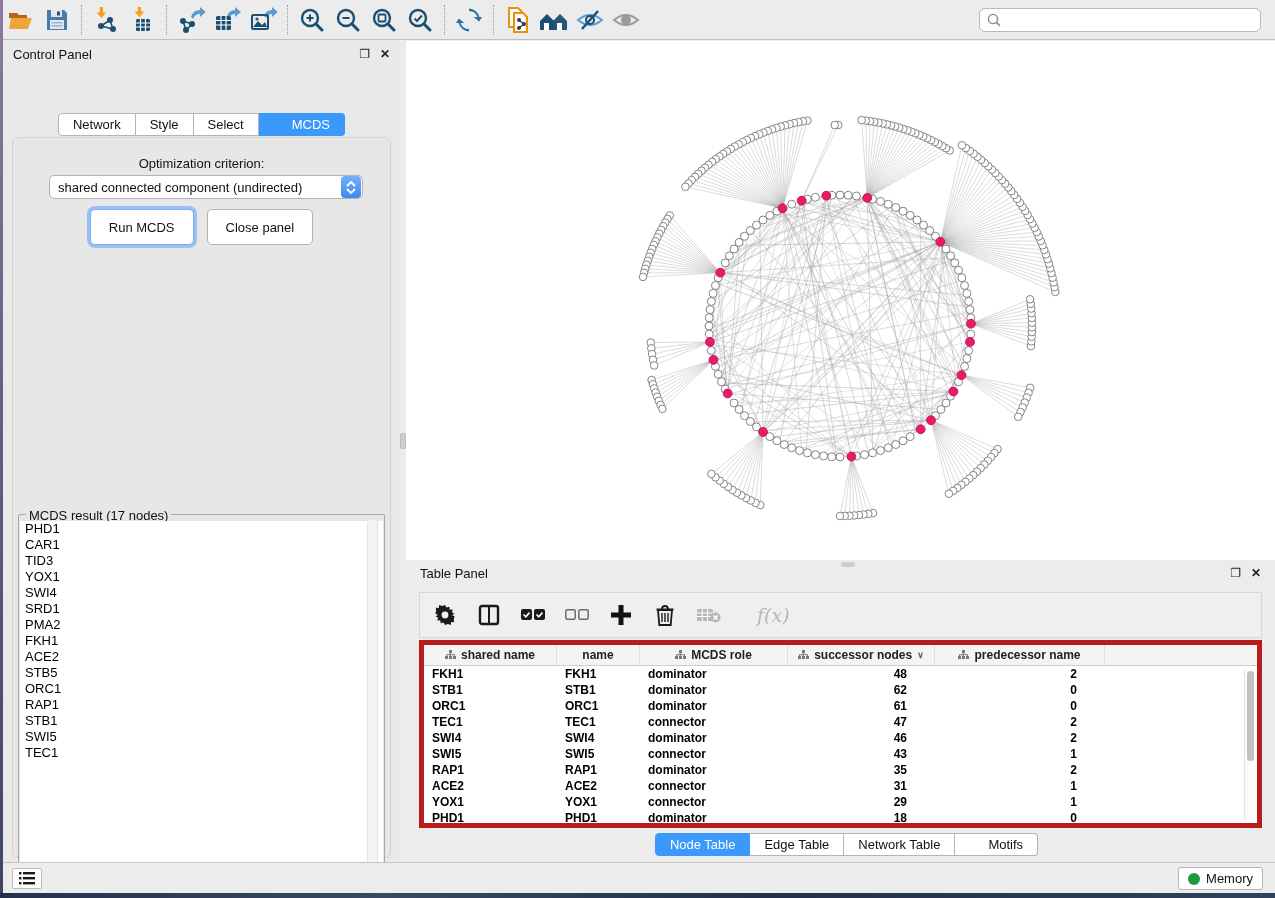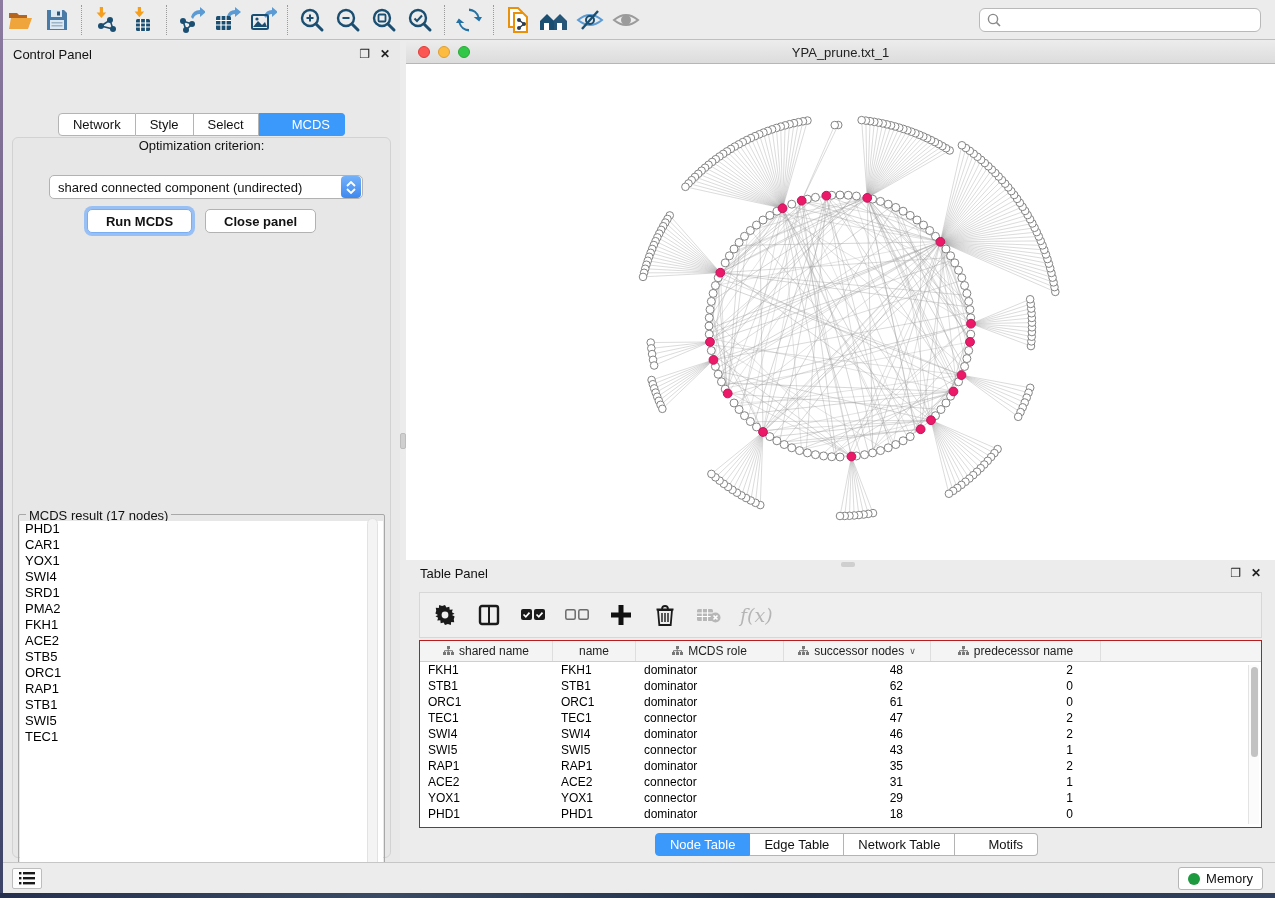--- a/index.html
+++ b/index.html
@@ -30,31 +30,31 @@
   .panel-winbtns { margin-left:auto; display:flex; gap:10px; align-items:center; }
   .winbtn { font-size:12px; color:#222; cursor:default; line-height:1; }
   .cp-tabs { position:absolute; left:0; right:0; top:72px; display:flex; justify-content:center; }
   .seg { display:flex; }
   .seg-btn { font-size:13px; padding:3px 14px; background:#fff; border:1px solid #b4b4b4; border-left:none; color:#111; }
   .seg-btn:first-child { border-left:1px solid #b4b4b4; border-radius:4px 0 0 4px; }
   .seg-btn:last-child { border-radius:0 4px 4px 0;padding-left:33px; }
   .seg-btn.sel { background:#3b99fc; border-color:#3b99fc; color:#fff; }
   .cp-body { position:absolute; left:9px; right:9px; top:96px; bottom:4px;
     background:#e7e7e7; border:1px solid #d2d2d2; border-radius:6px; }
-  .opt-label { text-align:center; font-size:13px; color:#111; }
+  .opt-label { text-align:center; font-size:13px; margin-top:18px; color:#111; }
   .select-wrap { position:absolute; left:36px; top:37px; width:314px; height:24px; background:#fff;
     border:1px solid #b2b2b2; border-radius:5px; display:flex; align-items:center; }
   .select-text { flex:1; font-size:13px; padding-left:8px; color:#111; white-space:nowrap; }
   .select-stepper { width:20px; height:22px; margin-right:1px; border-radius:4px;
     background:linear-gradient(180deg,#73b1f9,#3e88ef); display:flex; flex-direction:column;
     align-items:center; justify-content:center; gap:1px; }
   .select-stepper svg { display:block; }
   .cp-buttons { position:absolute; left:0; right:0; top:71px; display:flex; justify-content:center; gap:13px; }
-  .push-btn { font-size:13px; height:24px; padding:0 18px; background:#fff; border:1px solid #b2b2b2;
-    border-radius:5px; color:#111;font-weight:bold; }
+  .push-btn { font-size:13px; height:36px; padding:0 18px; background:#fff; border:1px solid #b2b2b2;
+    border-radius:5px; color:#111; }
   .push-btn.focused { box-shadow:0 0 0 3px rgba(110,170,250,.65); border-color:#7aaef2; }
   .groupbox { position:absolute; left:5px; right:5px; top:370px; height:372px; }
   .groupbox-frame { position:absolute; inset:6px 0 0 0; border:1px solid #a8a8a8; border-radius:2px; }
   .groupbox-legend { position:absolute; left:8px; top:0; background:#e7e7e7; padding:0 3px; font-size:13px; color:#111; }
   .mcds-list { position:absolute; left:2px; right:2px; top:13px; bottom:2px; background:#fff; overflow:hidden; }
   .mcds-item { font-size:13px; line-height:16px; padding-left:5px; color:#000; }
   .mcds-scroll { position:absolute; right:7px; top:10px; bottom:4px; width:11px; background:#f4f4f4; border:1px solid #e2e2e2; border-radius:6px; }
 
   
   .vsplit { position:absolute; left:400px; top:41px; width:6px; height:821px; background:#ececec; }
@@ -71,22 +71,22 @@
   .light.green { background:#33c748; border:1px solid #27aa35; }
   .net-title { position:absolute; left:0; right:0; text-align:center; font-size:13px; color:#222; }
   .net-canvas { position:absolute; left:0; top:23px; right:0; bottom:0; background:#fff; }
 
   
   .table-panel { position:absolute; left:406px; top:560px; width:869px; height:302px; background:#ececec; }
   .tp-grip { position:absolute; left:50%; top:2px; width:14px; height:5px; background:#cfcfcf; border-radius:2px; }
   .tp-toolbar { position:absolute; left:13px; right:13px; top:32px; height:46px; background:#efefef;
     border:1px solid #d7d7d7; display:flex; align-items:center; padding-left:12px; gap:18px; }
   .tp-tool { display:flex; align-items:center; justify-content:center; width:26px; height:26px; }
-  .fx { font-family:"DejaVu Serif", serif; font-style:italic; font-size:19px; color:#b5b5b5; }
-  .tp-table { position:absolute; left:13px; right:13px; top:80px; bottom:34px; background:#fff; border:1px solid #b91c1c; overflow:hidden; }
+  .fx { font-family:"DejaVu Serif", serif; font-style:italic; font-size:19px; color:#b5b5b5;margin-left:17px; }
+  .tp-table { position:absolute; left:13px; right:13px; top:80px; bottom:34px; background:#fff; border:5px solid #b91c1c; overflow:hidden;font-weight:bold; }
   .thead { display:flex; height:21px; background:#f4f4f4; border-bottom:1px solid #cfcfcf; }
   .th { display:flex; align-items:center; justify-content:center; gap:5px; font-size:12px; color:#222;
     border-right:1px solid #dedede; height:100%; }
   .tr { display:flex; height:16px; align-items:center; }
   .td { font-size:12px; color:#000; padding:0 8px; white-space:nowrap; }
   .num { text-align:right; }
   .tp-scroll { position:absolute; right:2px; top:24px; bottom:3px; width:11px; background:#fbfbfb; border-left:1px solid #e3e3e3; }
   .tp-thumb { position:absolute; left:2px; top:2px; width:7px; height:90px; background:#c2c2c2; border-radius:4px; }
   .tp-tabs { position:absolute; left:12px; right:0; bottom:6px; display:flex; justify-content:center; }
 
@@ -287,20 +287,21 @@
       <div class="cp-buttons">
         <button class="push-btn focused">Run MCDS</button>
         <button class="push-btn">Close panel</button>
       </div>
       <div class="groupbox">
         <div class="groupbox-frame"></div>
         <div class="groupbox-legend">MCDS result (17 nodes)</div>
         <div class="mcds-list" id="mcds-list">
             <div class="mcds-item">PHD1</div>
             <div class="mcds-item">CAR1</div>
+            <div class="mcds-item">TID3</div>
             <div class="mcds-item">YOX1</div>
             <div class="mcds-item">SWI4</div>
             <div class="mcds-item">SRD1</div>
             <div class="mcds-item">PMA2</div>
             <div class="mcds-item">FKH1</div>
             <div class="mcds-item">ACE2</div>
             <div class="mcds-item">STB5</div>
             <div class="mcds-item">ORC1</div>
             <div class="mcds-item">RAP1</div>
             <div class="mcds-item">STB1</div>
@@ -310,28 +311,20 @@
         <div class="mcds-scroll"></div>
       </div>
     </div>
   </div>
 
   <div class="vsplit">
       <div class="grip"></div>
     </div>
 
   <div class="net-window">
-    <div class="net-titlebar">
-      <span class="net-title">YPA_prune.txt_1</span>
-      <span class="traffic">
-        <span class="light red"></span>
-        <span class="light yellow"></span>
-        <span class="light green"></span>
-      </span>
-    </div>
     <div class="net-canvas">
       <svg id="net-svg" width="869" height="496" viewBox="0 0 869 496">
           <line x1="376.5733797706308" y1="144.25797993480913" x2="314.62620525396693" y2="315.9527304956104" stroke="#9a9a9a" stroke-width="0.65" opacity="0.5850931644439697"></line>
           <line x1="376.5733797706308" y1="144.25797993480913" x2="501.9947113926449" y2="373.97195730463466" stroke="#9a9a9a" stroke-width="0.65" opacity="0.5701691150665283"></line>
           <line x1="376.5733797706308" y1="144.25797993480913" x2="487.00550843184305" y2="381.7973959478328" stroke="#9a9a9a" stroke-width="0.65" opacity="0.5124212741851807"></line>
           <line x1="376.5733797706308" y1="144.25797993480913" x2="395.6325694458467" y2="387.25549996975076" stroke="#9a9a9a" stroke-width="0.65" opacity="0.4230190753936768"></line>
           <line x1="376.5733797706308" y1="144.25797993480913" x2="303.21348876245554" y2="254.52414029614965" stroke="#9a9a9a" stroke-width="0.65" opacity="0.5403323113918305"></line>
           <line x1="376.5733797706308" y1="144.25797993480913" x2="558.0418426069483" y2="304.1262540783426" stroke="#9a9a9a" stroke-width="0.65" opacity="0.5113775670528412"></line>
           <line x1="376.5733797706308" y1="144.25797993480913" x2="454.72506551283215" y2="391.3501900249428" stroke="#9a9a9a" stroke-width="0.65" opacity="0.5530385911464691"></line>
           <line x1="376.5733797706308" y1="144.25797993480913" x2="335.0896544196271" y2="347.8937921922836" stroke="#9a9a9a" stroke-width="0.65" opacity="0.46540998816490176"></line>

